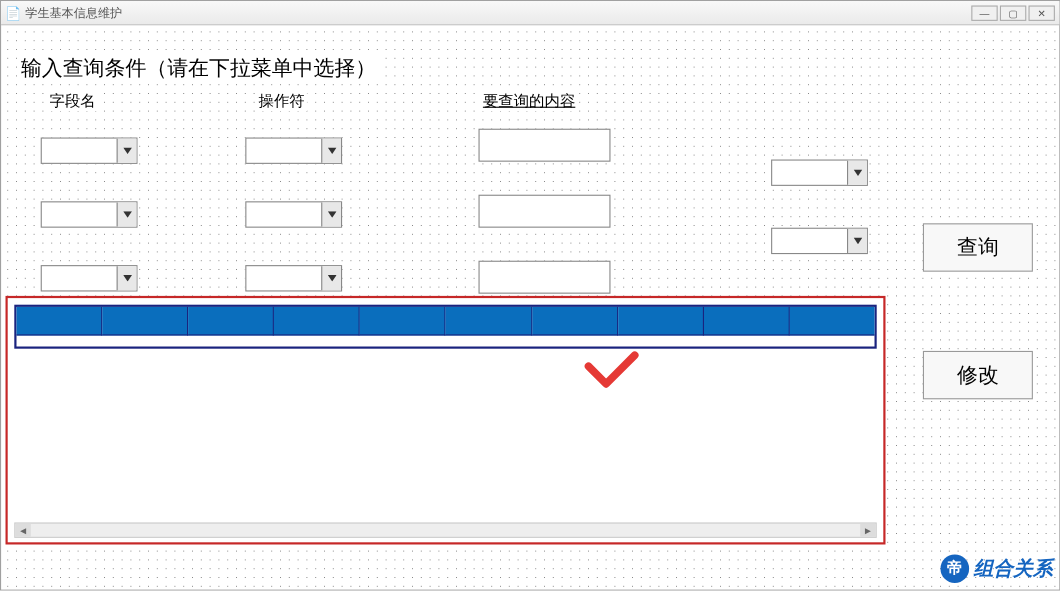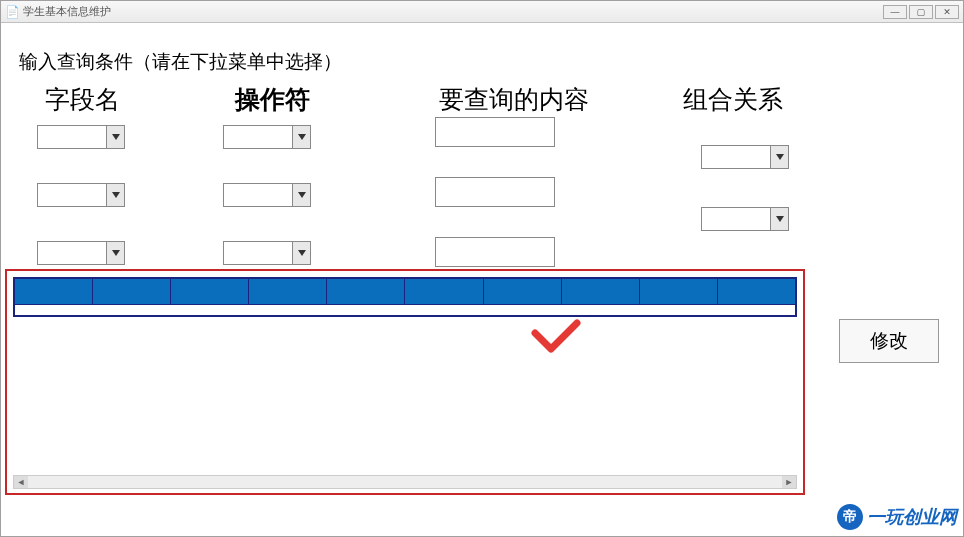--- a/index.html
+++ b/index.html
@@ -57,27 +57,27 @@
     .instruction {
       position: absolute;
       left: 16px;
       top: 26px;
       font-size: 19px;
       background: #fff;
       padding: 0 2px;
     }
     .col-label {
       position: absolute;
-      font-size: 25px;
+      font-size: 14px;
       background: #fff;
       padding: 0 2px;
     }
     .lbl-field { left: 42px; top: 60px; }
-    .lbl-op { left: 232px; top: 60px; font-weight: bold; }
-    .lbl-content { left: 436px; top: 60px; }
+    .lbl-op { left: 232px; top: 60px; }
+    .lbl-content { left: 436px; top: 60px; text-decoration: underline; }
     .lbl-rel { left: 680px; top: 60px; }
     
     .combo {
       position: absolute;
       width: 88px;
       height: 24px;
       background: #fff;
       border: 1px solid #888;
       display: flex;
     }
@@ -233,21 +233,20 @@
       <div class="titlebar-btn">✕</div>
     </div>
   </div>
 
   <div class="content">
     <div class="instruction">输入查询条件（请在下拉菜单中选择）</div>
 
     <div class="col-label lbl-field">字段名</div>
     <div class="col-label lbl-op">操作符</div>
     <div class="col-label lbl-content">要查询的内容</div>
-    <div class="col-label lbl-rel">组合关系</div>
 
     <div class="combo field-1">
         <div class="combo-inner"></div>
         <div class="combo-btn">
           <svg viewBox="0 0 8 6">
             <path d="M0 0 L8 0 L4 6 Z" fill="#333"></path>
           </svg>
         </div>
       </div>
     <div class="combo op-1">
@@ -305,20 +304,21 @@
     <div class="combo op-3">
         <div class="combo-inner"></div>
         <div class="combo-btn">
           <svg viewBox="0 0 8 6">
             <path d="M0 0 L8 0 L4 6 Z" fill="#333"></path>
           </svg>
         </div>
       </div>
     <div class="txt content-3"></div>
 
+    <div class="btn btn-query">查询</div>
     <div class="btn btn-modify">修改</div>
 
     <div class="grid-wrap">
       <div class="grid-inner">
         <div class="grid-header">
           <div class="grid-col"></div>
           <div class="grid-col"></div>
           <div class="grid-col"></div>
           <div class="grid-col"></div>
           <div class="grid-col"></div>
@@ -335,16 +335,16 @@
         <div class="scroll-btn">►</div>
       </div>
     </div>
 
     <svg class="checkmark" width="50" height="36">
       <path d="M4 14 L20 30 L46 4" stroke="#e53935" stroke-width="7" fill="none" stroke-linecap="round" stroke-linejoin="round"></path>
     </svg>
 
     <div class="watermark">
       <div class="watermark-icon">帝</div>
-      <span>一玩创业网</span>
+      <span>组合关系</span>
     </div>
   </div>
 </div>
 
 </body></html>

